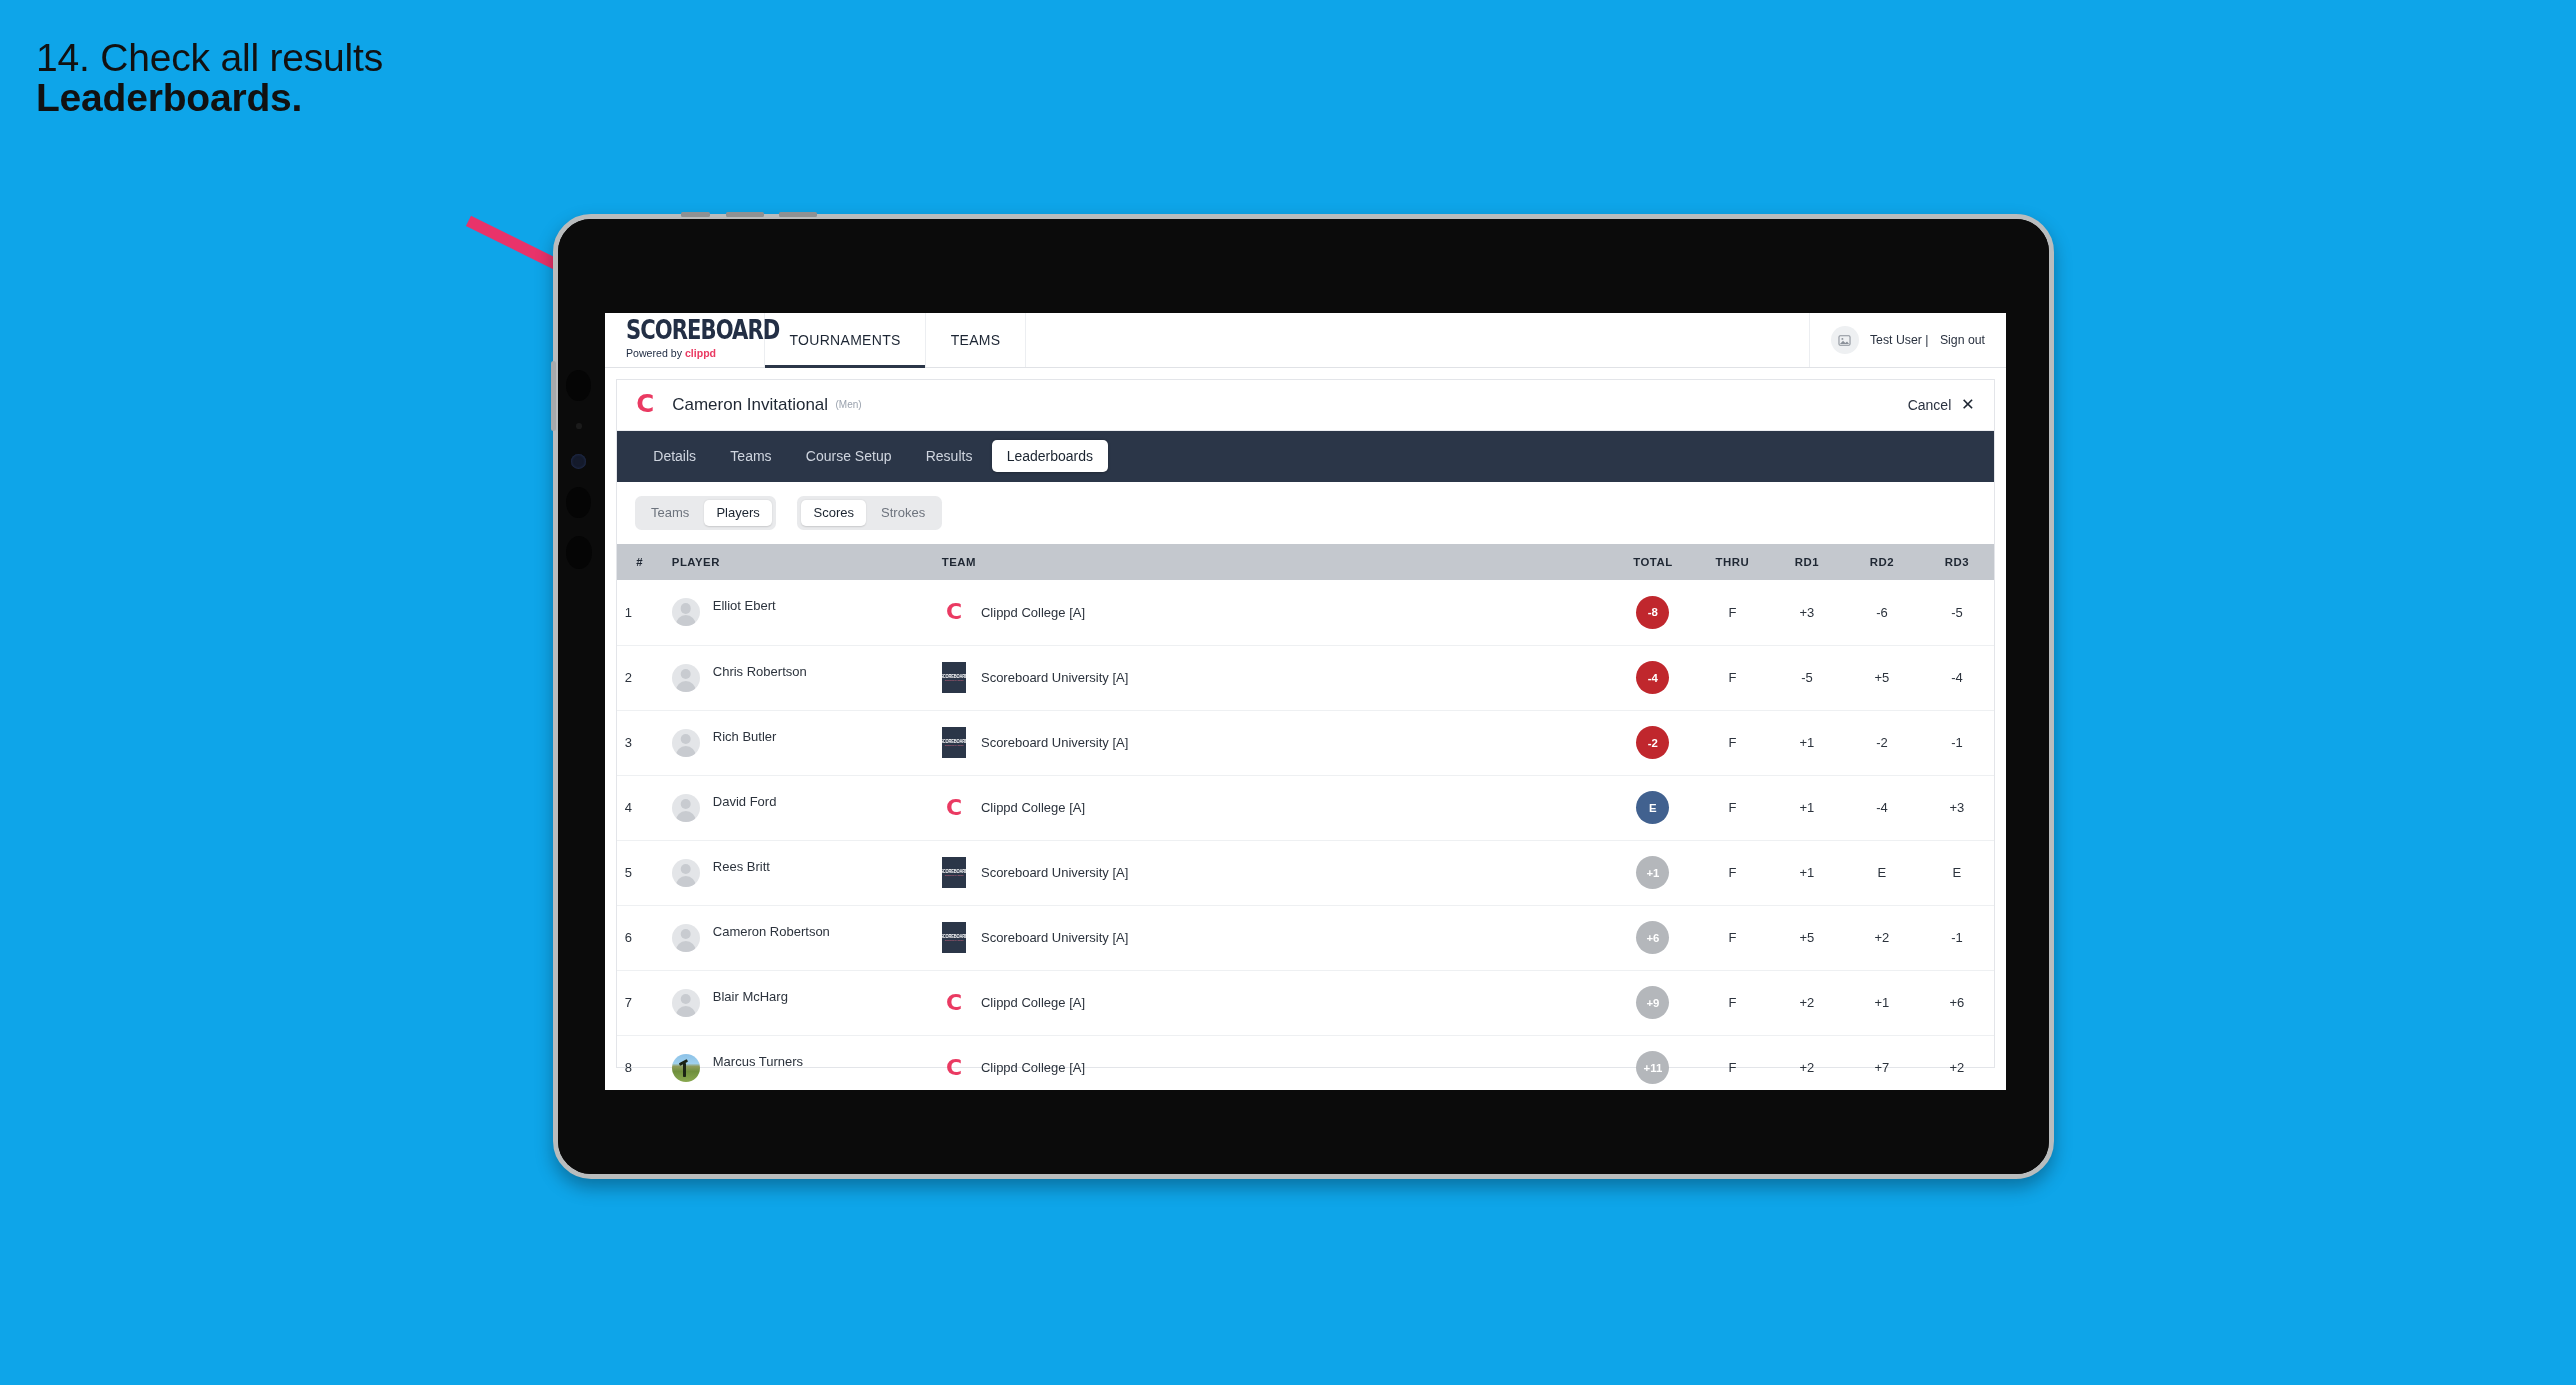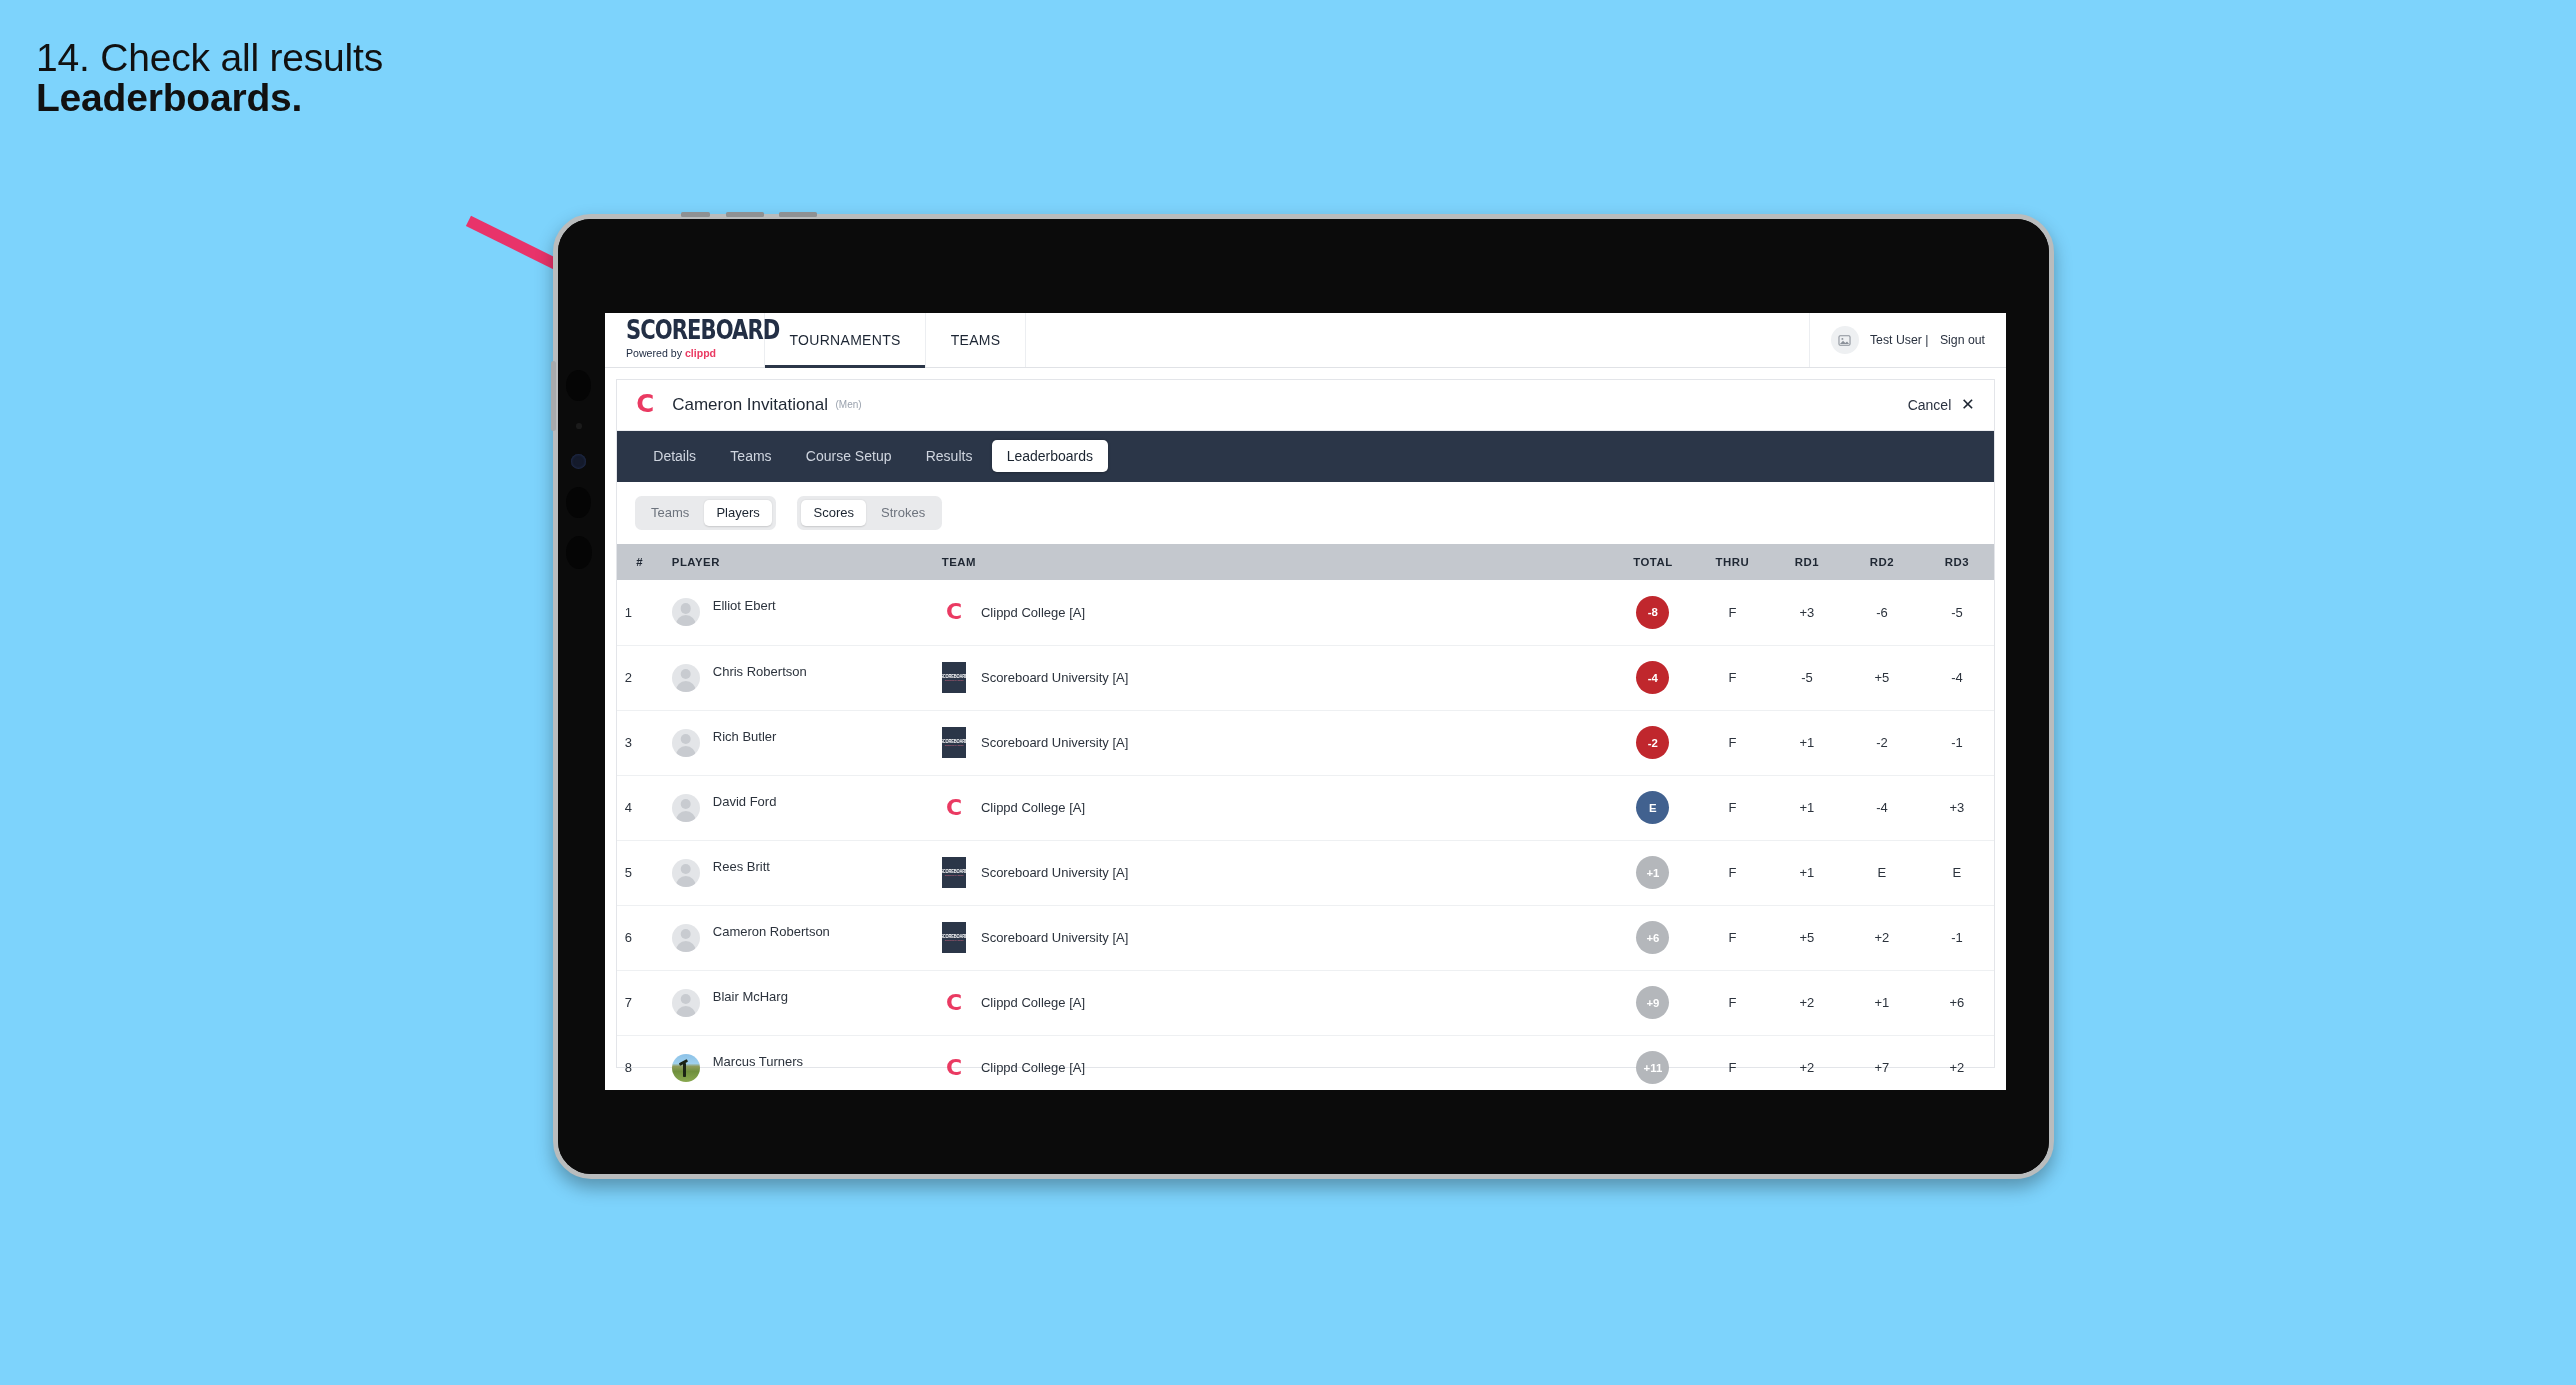--- a/index.html
+++ b/index.html
@@ -2,21 +2,21 @@
 <html style="font-size:13px"><head>
 <meta charset="utf-8">
 <style>
   * { box-sizing: border-box; margin: 0; padding: 0; }
   html, body {
     width: 2576px; height: 1386px;
     background: #ffffff;
     font-family: "Liberation Sans", sans-serif;
     overflow: hidden;
   }
-  #root { position: relative; width: 2576px; height: 1386px; background:#7dd3fc; }
+  #root { position: relative; width: 2576px; height: 1386px; background:#0ea5e9; }
 
   
   .annotation {
     position: absolute; left: 36px; top: 38px;
     width: 621px;
     font-size: 39px; line-height: 1.02;
     color: #111111;
     letter-spacing: -0.2px;
   }
   .annotation .ln { display:block; white-space: pre; }

